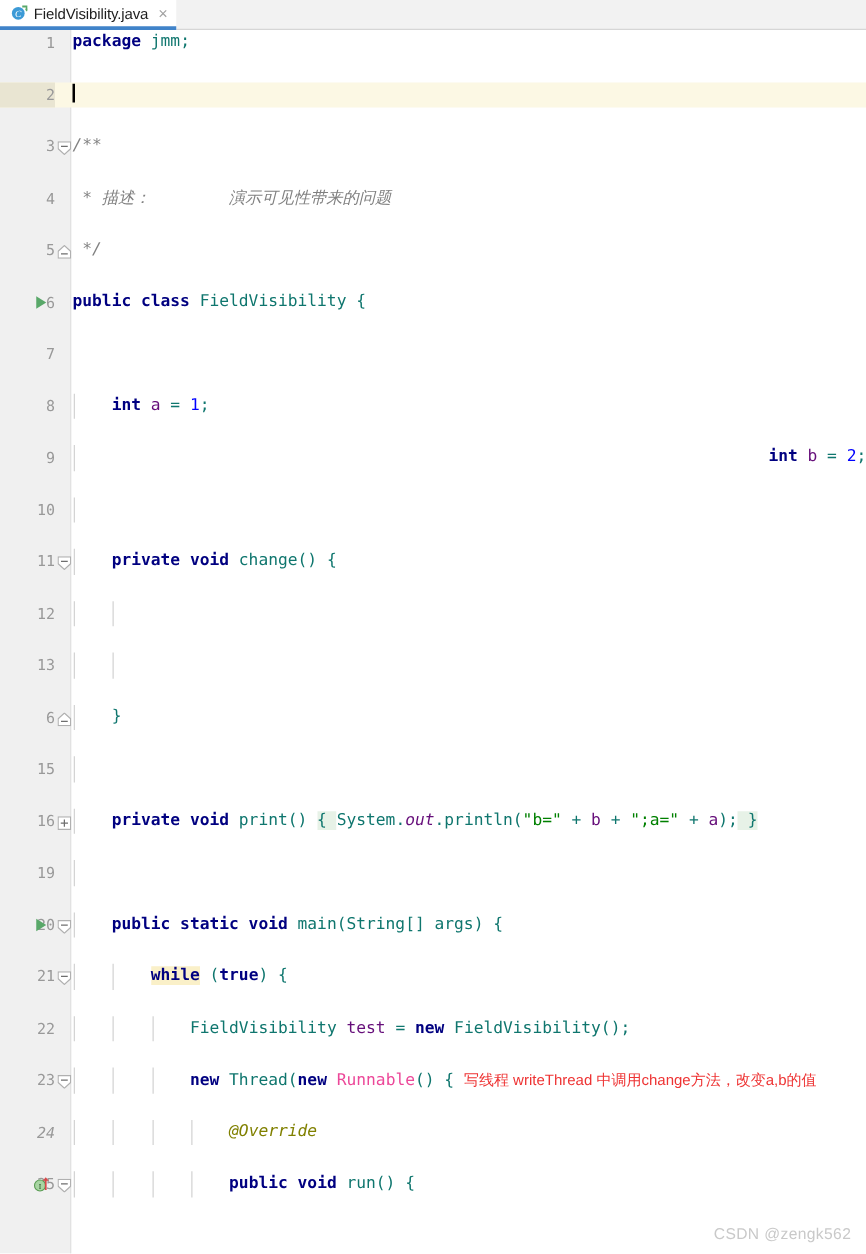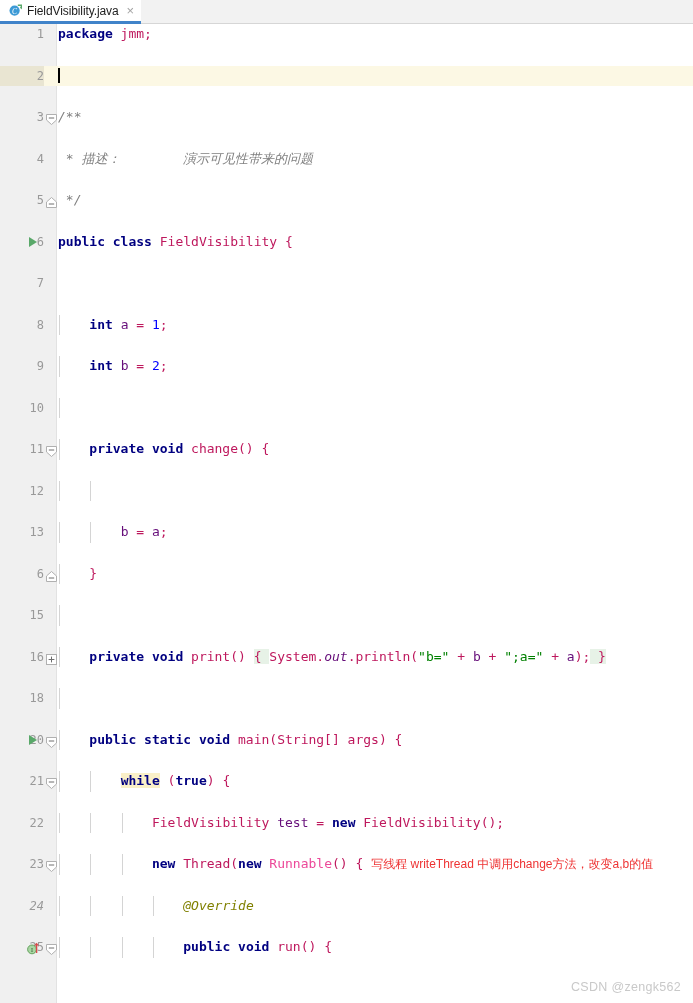--- a/index.html
+++ b/index.html
@@ -119,21 +119,21 @@
   
   .guide {
     position: absolute;
     width: 1px;
     background: #d4d4d4;
     top: 0; height: 20.75px;
   }
 
   
   .kw   { color: #000080; font-weight: bold; }
-  .pln  { color: #be185d; }
+  .pln  { color: #0f766e; }
   .num  { color: #0000ff; }
   .str  { color: #008000; }
   .fld  { color: #660e7a; }
   .lv   { color: #660e7a; }
   .stat { color: #660e7a; font-style: italic; }
   .cmt  { color: #808080; font-style: italic; }
   .anno { color: #808000; }
   .iface{ color: #ec4899; }
   .red  { color: #ee3333; font-family: "Liberation Sans", sans-serif; font-size: 12px; }
   .hl-green { background: #e7f2e7; }
@@ -187,39 +187,39 @@
       <line x1="2.8" y1="4" x2="8.2" y2="4" stroke="#6e6e6e" stroke-width="1"></line>
             </svg></span><span class="code" style="left: 58px;"><span class="cmt">/**</span></span></div>
         <div class="line" style="top: 62.25px;"><span class="ln">4</span><span class="code" style="left: 58px;"><span class="cmt"> * 描述：        演示可见性带来的问题</span></span></div>
         <div class="line" style="top: 83px;"><span class="ln">5</span><span class="fold" style="left: 46px;"><svg width="11" height="11" viewBox="0 0 11 11">
       <path d="M0.5 10.5 H10.5 V5 L5.5 0.5 L0.5 5 Z" fill="#ffffff" stroke="#b0b0b0"></path>
       <line x1="2.8" y1="7" x2="8.2" y2="7" stroke="#6e6e6e" stroke-width="1"></line>
             </svg></span><span class="code" style="left: 58px;"><span class="cmt"> */</span></span></div>
         <div class="line" style="top: 103.75px;"><span class="ln">6</span><span class="runmark"></span><span class="code" style="left: 58px;"><span class="kw">public class</span><span class="pln"> FieldVisibility {</span></span></div>
         <div class="line" style="top: 124.5px;"><span class="ln">7</span><span class="code" style="left: 58px;"></span></div>
         <div class="line" style="top: 145.25px;"><span class="ln">8</span><span class="guide" style="left: 59px;"></span><span class="code" style="left: 89.32px;"><span class="kw">int</span><span class="pln"> </span><span class="fld">a</span><span class="pln"> = </span><span class="num">1</span><span class="pln">;</span></span></div>
-        <div class="line" style="top: 166px;"><span class="ln">9</span><span class="guide" style="left: 59px;"></span><span class="code" style="left: 89.32px;"><span class="kw">int</span><span class="pln"> </span><span class="fld">b</span><span class="pln"> = </span><span class="num">2</span><span class="pln">;</span></span></div>
+        <div class="line" style="top: 166px;"><span class="ln">9</span><span class="guide" style="left: 59px;"></span><span class="code" style="left: 89.32px; text-align: right;"><span class="kw">int</span><span class="pln"> </span><span class="fld">b</span><span class="pln"> = </span><span class="num">2</span><span class="pln">;</span></span></div>
         <div class="line" style="top: 186.75px;"><span class="ln">10</span><span class="guide" style="left: 59px;"></span><span class="code" style="left: 89.32px;"></span></div>
         <div class="line" style="top: 207.5px;"><span class="ln">11</span><span class="fold" style="left: 46px;"><svg width="11" height="11" viewBox="0 0 11 11">
       <path d="M0.5 0.5 H10.5 V6 L5.5 10.5 L0.5 6 Z" fill="#ffffff" stroke="#b0b0b0"></path>
       <line x1="2.8" y1="4" x2="8.2" y2="4" stroke="#6e6e6e" stroke-width="1"></line>
             </svg></span><span class="guide" style="left: 59px;"></span><span class="code" style="left: 89.32px;"><span class="kw">private void</span><span class="pln"> change() {</span></span></div>
         <div class="line" style="top: 228.25px;"><span class="ln">12</span><span class="guide" style="left: 59px;"></span><span class="guide" style="left: 90.32px;"></span></div>
-        <div class="line" style="top: 249px;"><span class="ln">13</span><span class="guide" style="left: 59px;"></span><span class="guide" style="left: 90.32px;"></span><span class="code" style="left: 120.64px;"><span class="fld">b</span><span class="pln"> = </span><span class="fld">a</span><span class="pln">;</span></span></div>
+        <div class="line" style="top: 249px;"><span class="ln">13</span><span class="guide" style="left: 59px;"></span><span class="guide" style="left: 90.32px;"></span></div>
         <div class="line" style="top: 269.75px;"><span class="ln">6</span><span class="fold" style="left: 46px;"><svg width="11" height="11" viewBox="0 0 11 11">
       <path d="M0.5 10.5 H10.5 V5 L5.5 0.5 L0.5 5 Z" fill="#ffffff" stroke="#b0b0b0"></path>
       <line x1="2.8" y1="7" x2="8.2" y2="7" stroke="#6e6e6e" stroke-width="1"></line>
             </svg></span><span class="guide" style="left: 59px;"></span><span class="code" style="left: 89.32px;"><span class="pln">}</span></span></div>
         <div class="line" style="top: 290.5px;"><span class="ln">15</span><span class="guide" style="left: 59px;"></span><span class="code" style="left: 89.32px;"></span></div>
         <div class="line" style="top: 311.25px;"><span class="ln">16</span><span class="fold" style="left: 46px;"><svg width="11" height="11" viewBox="0 0 11 11">
     <rect x="0.5" y="0.5" width="10" height="10" fill="#ffffff" stroke="#b0b0b0"></rect>
     <line x1="2.6" y1="5.5" x2="8.4" y2="5.5" stroke="#6e6e6e" stroke-width="1"></line>
     <line x1="5.5" y1="2.6" x2="5.5" y2="8.4" stroke="#6e6e6e" stroke-width="1"></line>
             </svg></span><span class="guide" style="left: 59px;"></span><span class="code" style="left: 89.32px;"><span class="kw">private void</span><span class="pln"> print() </span><span class="hl-green pln">{ </span><span class="pln">System.</span><span class="stat">out</span><span class="pln">.println(</span><span class="str">"b="</span><span class="pln"> + </span><span class="fld">b</span><span class="pln"> + </span><span class="str">";a="</span><span class="pln"> + </span><span class="fld">a</span><span class="pln">);</span><span class="hl-green pln"> }</span></span></div>
-        <div class="line" style="top: 332px;"><span class="ln">18</span><span class="guide" style="left: 59px;"></span><span class="code" style="left: 89.32px;"></span></div>
+        <div class="line" style="top: 332px;"><span class="ln">19</span><span class="guide" style="left: 59px;"></span><span class="code" style="left: 89.32px;"></span></div>
         <div class="line" style="top: 352.75px;"><span class="ln">20</span><span class="runmark"></span><span class="fold" style="left: 46px;"><svg width="11" height="11" viewBox="0 0 11 11">
       <path d="M0.5 0.5 H10.5 V6 L5.5 10.5 L0.5 6 Z" fill="#ffffff" stroke="#b0b0b0"></path>
       <line x1="2.8" y1="4" x2="8.2" y2="4" stroke="#6e6e6e" stroke-width="1"></line>
             </svg></span><span class="guide" style="left: 59px;"></span><span class="code" style="left: 89.32px;"><span class="kw">public static void</span><span class="pln"> main(String[] args) {</span></span></div>
         <div class="line" style="top: 373.5px;"><span class="ln">21</span><span class="fold" style="left: 46px;"><svg width="11" height="11" viewBox="0 0 11 11">
       <path d="M0.5 0.5 H10.5 V6 L5.5 10.5 L0.5 6 Z" fill="#ffffff" stroke="#b0b0b0"></path>
       <line x1="2.8" y1="4" x2="8.2" y2="4" stroke="#6e6e6e" stroke-width="1"></line>
             </svg></span><span class="guide" style="left: 59px;"></span><span class="guide" style="left: 90.32px;"></span><span class="code" style="left: 120.64px;"><span class="kw hl-yellow">while</span><span class="pln"> (</span><span class="kw">true</span><span class="pln">) {</span></span></div>
         <div class="line" style="top: 394.25px;"><span class="ln">22</span><span class="guide" style="left: 59px;"></span><span class="guide" style="left: 90.32px;"></span><span class="guide" style="left: 121.64px;"></span><span class="code" style="left: 151.96px;"><span class="pln">FieldVisibility </span><span class="lv">test</span><span class="pln"> = </span><span class="kw">new</span><span class="pln"> FieldVisibility();</span></span></div>
         <div class="line" style="top: 415px;"><span class="ln">23</span><span class="fold" style="left: 46px;"><svg width="11" height="11" viewBox="0 0 11 11">

